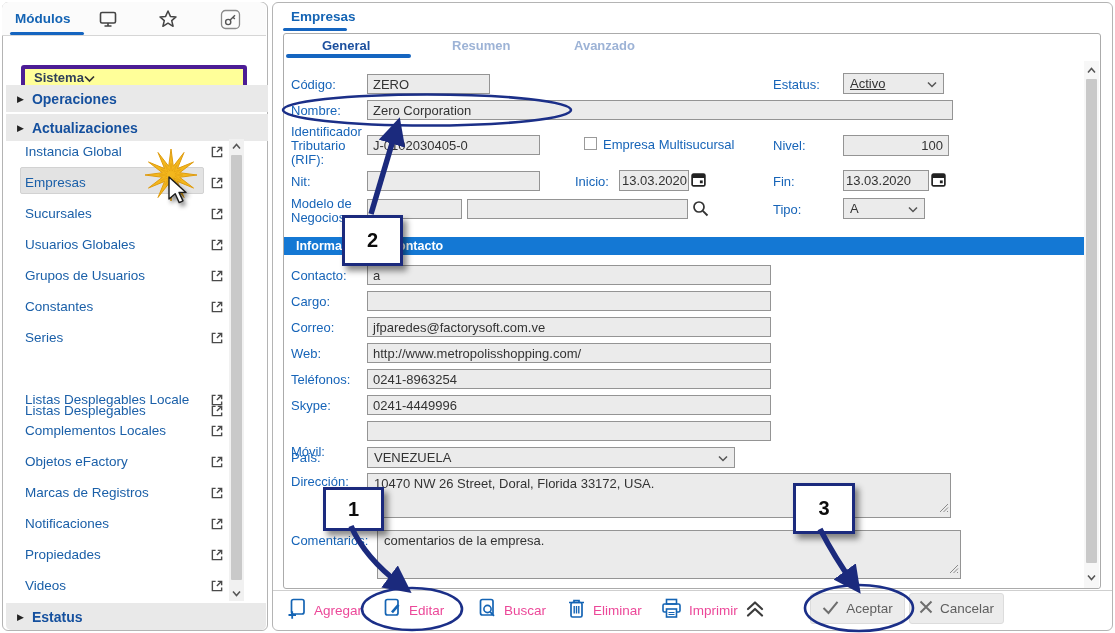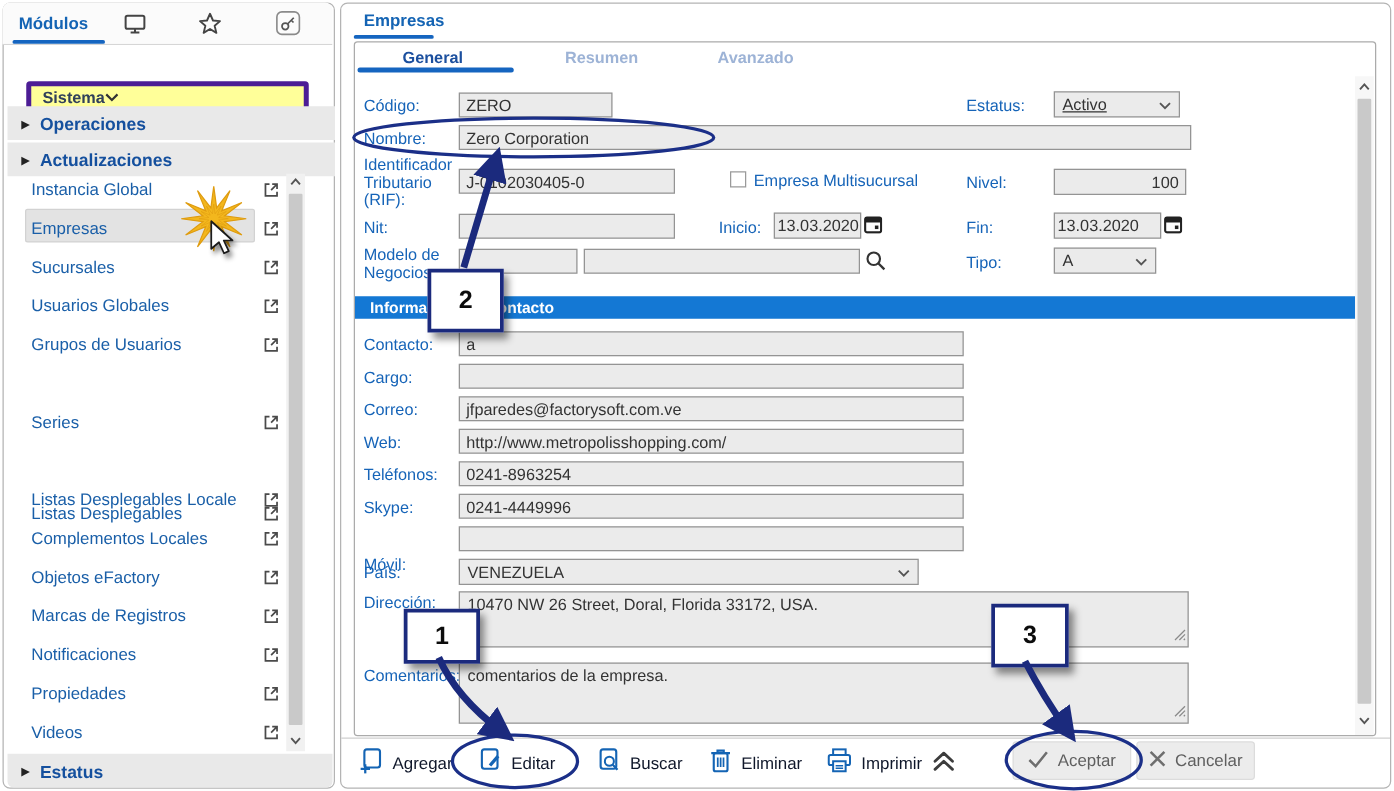--- a/index.html
+++ b/index.html
@@ -46,21 +46,21 @@
        display:flex;align-items:center;justify-content:space-between;padding:0 6px;white-space:nowrap;overflow:hidden;}
   .ta{position:absolute;background:#ebebeb;border:1px solid #949494;box-sizing:border-box;font-size:13px;color:#333;
       padding:2px 6px;overflow:hidden;}
   .ta .grip{position:absolute;right:1px;bottom:1px;}
   .checkbox{position:absolute;width:13px;height:13px;background:#fff;border:1px solid #9a9a9a;box-sizing:border-box;}
   #section-bar{left:284px;top:237px;width:800px;height:18px;background:#1478d4;display:flex;align-items:center;}
   #section-bar .bar-label{margin-left:12px;font-size:12.5px;font-weight:bold;color:#ffffff;}
 
   
   #toolbar-divider{left:273px;top:590px;width:839px;height:1px;background:#cfcfcf;}
-  .tb-btn{position:absolute;top:596px;height:28px;display:flex;align-items:center;gap:7px;color:#0f172a;font-size:13.5px;cursor:default;}
+  .tb-btn{position:absolute;top:596px;height:28px;display:flex;align-items:center;gap:7px;color:#ec4899;font-size:13.5px;cursor:default;}
   .gray-btn{position:absolute;top:593px;height:31px;background:#ececec;border:1px solid #dcdcdc;border-radius:3px;box-sizing:border-box;
             display:flex;align-items:center;justify-content:center;gap:7px;color:#5f5f5f;font-size:13.5px;}
 
   
   .callout{position:absolute;background:#fff;border:3px solid #1b2a7d;box-shadow:4px 5px 6px rgba(0,0,0,.45);
            display:flex;align-items:center;justify-content:center;font-weight:bold;font-size:20px;color:#0c0c0c;z-index:40;}
   #overlay{position:absolute;left:0;top:0;z-index:45;pointer-events:none;}
 </style>
 </head>
 <body>
@@ -131,20 +131,27 @@
     </div>
   <div class="nav-item" style="top:227px;">
       <span class="nav-label">Usuarios Globales</span>
       <span class="ext"><svg width="14" height="14" viewBox="0 0 13 13">
           <path d="M5.2 2.2 H2.2 V10.8 H10.8 V7.8" fill="none" stroke="#4a4a4a" stroke-width="1.3"></path>
           <path d="M7.2 2.2 H10.8 V5.8 M10.6 2.4 L6.4 6.6" fill="none" stroke="#4a4a4a" stroke-width="1.3"></path>
         </svg></span>
     </div>
   <div class="nav-item" style="top:258px;">
       <span class="nav-label">Grupos de Usuarios</span>
+      <span class="ext"><svg width="14" height="14" viewBox="0 0 13 13">
+          <path d="M5.2 2.2 H2.2 V10.8 H10.8 V7.8" fill="none" stroke="#4a4a4a" stroke-width="1.3"></path>
+          <path d="M7.2 2.2 H10.8 V5.8 M10.6 2.4 L6.4 6.6" fill="none" stroke="#4a4a4a" stroke-width="1.3"></path>
+        </svg></span>
+    </div>
+  <div class="nav-item" style="top:289px;">
+      <span class="nav-label">Constantes</span>
       <span class="ext"><svg width="14" height="14" viewBox="0 0 13 13">
           <path d="M5.2 2.2 H2.2 V10.8 H10.8 V7.8" fill="none" stroke="#4a4a4a" stroke-width="1.3"></path>
           <path d="M7.2 2.2 H10.8 V5.8 M10.6 2.4 L6.4 6.6" fill="none" stroke="#4a4a4a" stroke-width="1.3"></path>
         </svg></span>
     </div>
   <div class="nav-item" style="top:320px;">
       <span class="nav-label">Series</span>
       <span class="ext"><svg width="14" height="14" viewBox="0 0 13 13">
           <path d="M5.2 2.2 H2.2 V10.8 H10.8 V7.8" fill="none" stroke="#4a4a4a" stroke-width="1.3"></path>
           <path d="M7.2 2.2 H10.8 V5.8 M10.6 2.4 L6.4 6.6" fill="none" stroke="#4a4a4a" stroke-width="1.3"></path>
@@ -353,21 +360,21 @@
 
 <div class="lbl" style="left:291px;top:475px;">Dirección:</div>
 <div class="ta" style="left:367px;top:473px;width:584px;height:45px;">
   <span>10470 NW 26 Street, Doral, Florida 33172, USA.</span>
   <span class="grip"><svg width="10" height="10" viewBox="0 0 10 10">
         <path d="M9 1 L1 9 M9 4.5 L4.5 9 M9 8 L8 9" stroke="#8a8a8a" stroke-width="1"></path>
       </svg></span>
 </div>
 
 <div class="lbl" style="left:291px;top:534px;">Comentarios:</div>
-<div class="ta" style="left:367px;top:530px;width:584px;height:49px;">
+<div class="ta" style="left:377px;top:530px;width:584px;height:49px;">
   <span>comentarios de la empresa.</span>
   <span class="grip"><svg width="10" height="10" viewBox="0 0 10 10">
         <path d="M9 1 L1 9 M9 4.5 L4.5 9 M9 8 L8 9" stroke="#8a8a8a" stroke-width="1"></path>
       </svg></span>
 </div>
 
 <div class="sb-track" style="left:1084px;top:61px;width:15px;height:527px;background:#f7f7f7;"></div>
 <div class="sb-arrow" style="left:1087px;top:66px;"><svg width="9" height="7" viewBox="0 0 9 7">
       <path d="M1 5.5 L4.5 1.5 L8 5.5" fill="none" stroke="#555" stroke-width="1.5"></path>
     </svg></div>

